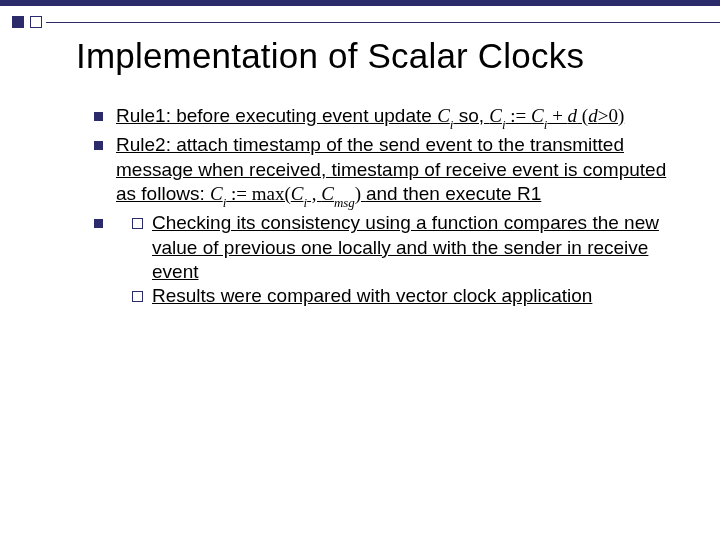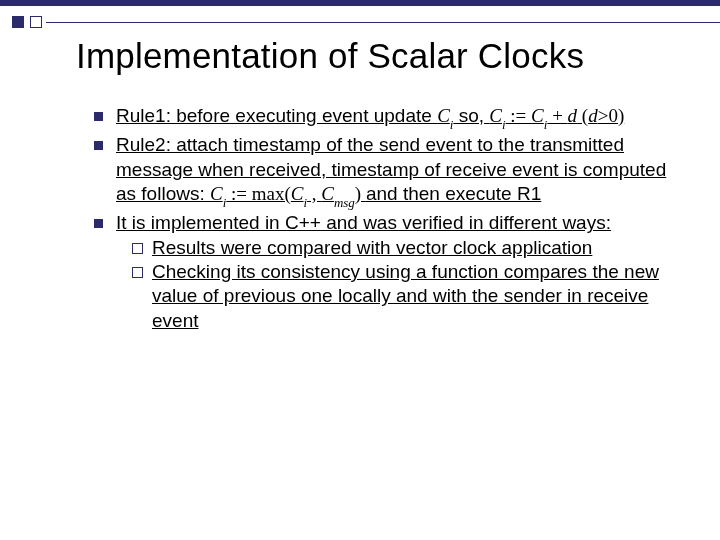--- a/index.html
+++ b/index.html
@@ -98,20 +98,19 @@
   <div class="title">Implementation of Scalar Clocks</div>
 
   <ul class="lvl1">
     <li>
       <span>Rule1: before executing event update </span><span class="it">C</span><span class="sub">i</span><span> so, </span><span class="it">C</span><span class="sub">i</span><span class="serif"> := </span><span class="it">C</span><span class="sub">i</span><span class="serif"> + </span><span class="it">d</span><span class="serif"> (</span><span class="it">d</span><span class="serif">&gt;0)</span>
     </li>
     <li>
       <span>Rule2:       attach timestamp of the send event to the transmitted message when received,  timestamp of receive event is computed as follows: </span><span class="it">C</span><span class="sub">i</span><span class="serif"> := max(</span><span class="it">C</span><span class="sub">i</span><span class="serif"> , </span><span class="it">C</span><span class="sub">msg</span><span class="serif">) </span><span>and then execute R1</span>
     </li>
     <li>
-      <span>It is implemented in C++ and was verified in different ways:</span>
       <ul class="lvl2">
+        <li><span>Checking its consistency using a function compares the new value of previous one locally and with the sender in receive event</span></li>
         <li><span>Results were compared with vector clock  application</span></li>
-        <li><span>Checking its consistency using a function compares the new value of previous one locally and with the sender in receive event</span></li>
       </ul>
     </li>
   </ul>
 </div>
 
 </body></html>

